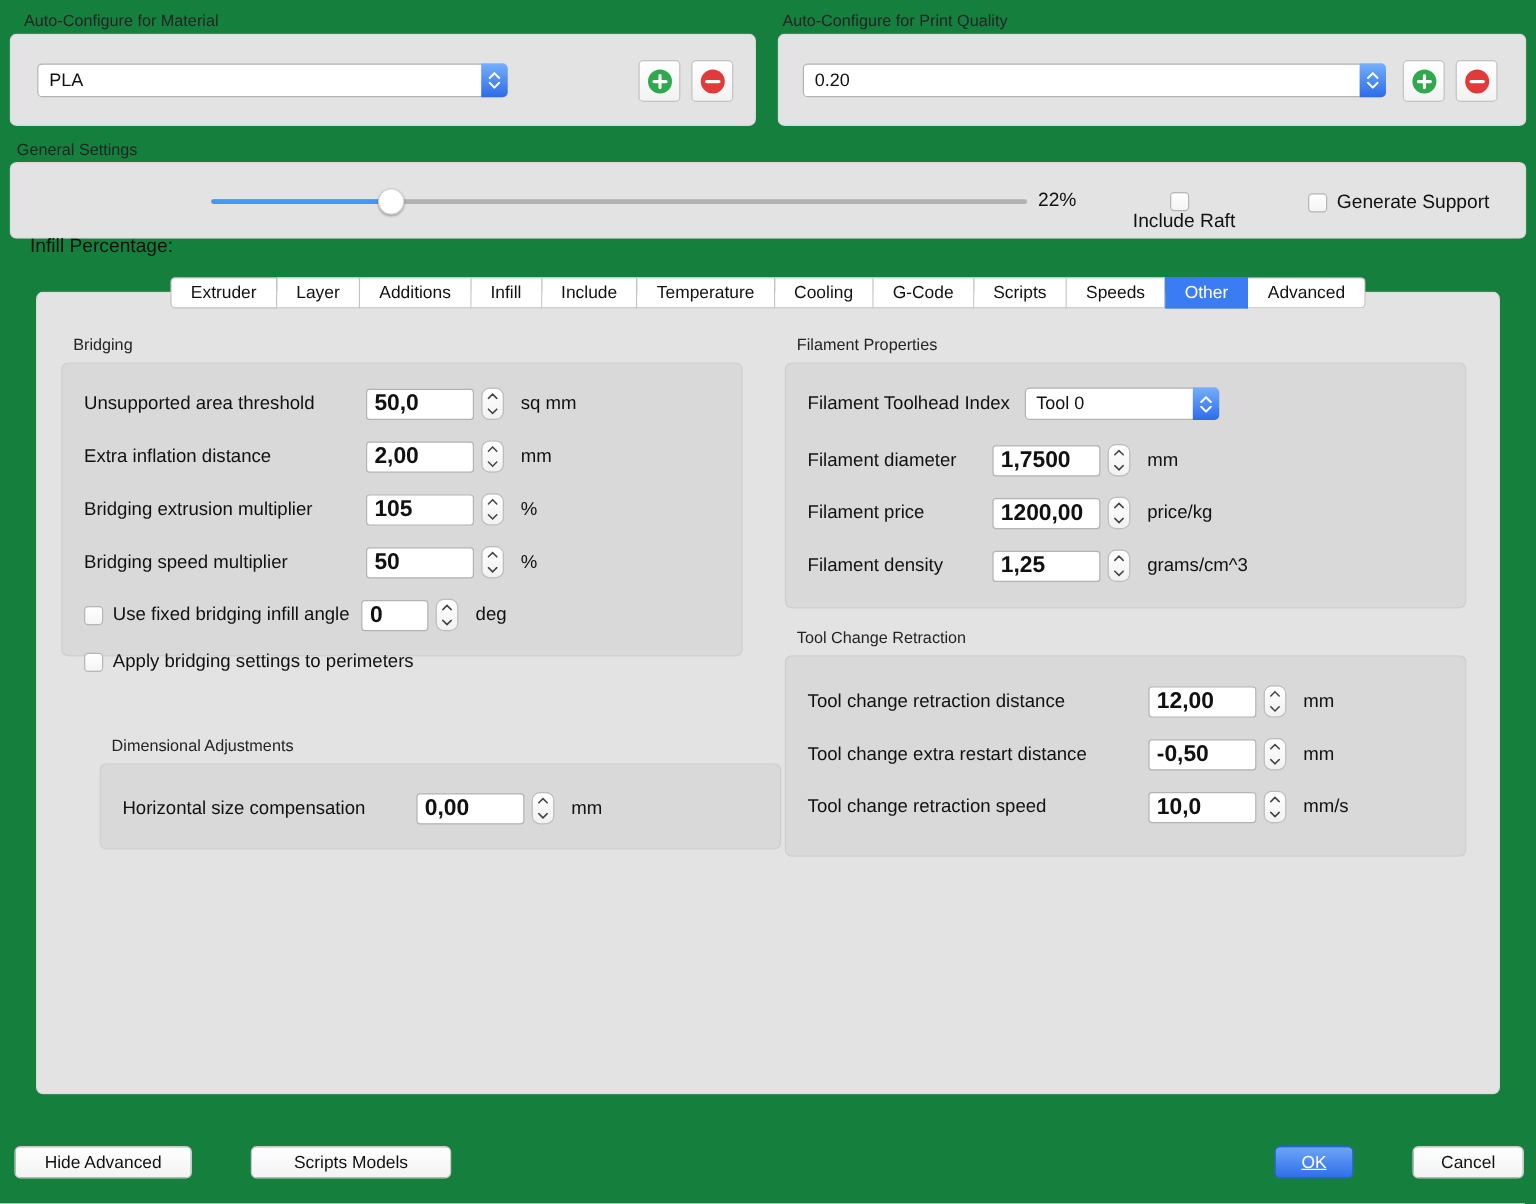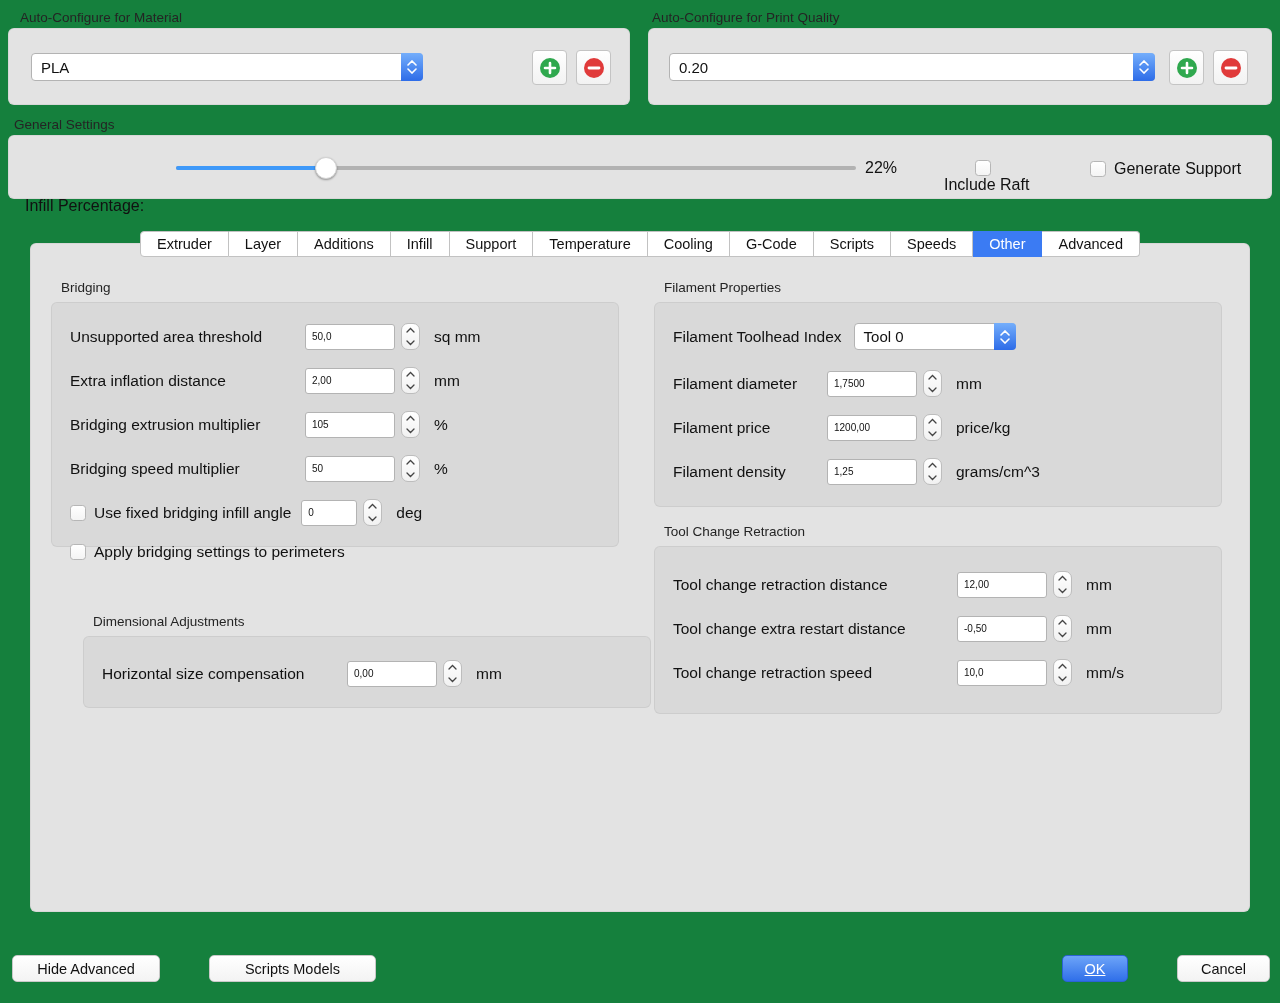--- a/index.html
+++ b/index.html
@@ -39,21 +39,21 @@
   .col.right{left:623px;}
   .sec-title{font-size:13.5px;color:#242424;margin:0 0 7px 10px;}
   .sec-box{background:#d9d9d9;border:1px solid rgba(0,0,0,0.05);border-radius:6px;padding:20px 16px 16px 18px;box-sizing:border-box;}
   .row{display:flex;align-items:center;margin-bottom:17px;}
   .row:last-child{margin-bottom:4px;}
   .lbl{font-size:15.5px;color:#111;flex:0 0 auto;}
   .bridging .lbl{width:235px;}
   .dimensional .lbl{width:245px;}
   .filament .lbl{width:154px;}
   .toolchange .lbl{width:284px;}
-  input.num{width:90px;height:26px;border:1px solid #b3b3b3;border-radius:3px;background:#fff;font-family:inherit;font-size:10px;color:#111;padding:0 6px;box-sizing:border-box;}
+  input.num{width:90px;height:26px;border:1px solid #b3b3b3;border-radius:3px;background:#fff;font-family:inherit;font-size:19px;color:#111;padding:0 6px;box-sizing:border-box;font-weight:bold;}
   input.num.small{width:56px;}
   .stepper{display:inline-flex;flex-direction:column;width:19px;height:27px;margin-left:6px;background:linear-gradient(#ffffff,#f1f1f1);border:1px solid #bdbdbd;border-radius:7px;box-sizing:border-box;overflow:hidden;}
   .stepper span{flex:1;display:flex;align-items:center;justify-content:center;}
   .unit{font-size:15.5px;color:#111;margin-left:14px;}
   .cbrow .cb-label{font-size:15.5px;margin-left:8px;margin-right:10px;}
   .combo.inline{position:static;width:162px;margin-left:12px;}
 
   
   .btn{position:absolute;height:27px;background:linear-gradient(#ffffff,#f3f3f3);border:1px solid #c9c9c9;border-radius:5px;font-family:inherit;font-size:14.5px;color:#111;box-sizing:border-box;}
   .btn.primary{background:linear-gradient(#6da4f8,#2f6fe9);border-color:#2b63d4;color:#fff;}
@@ -134,21 +134,21 @@
       <span class="checkbox"></span>
       <span class="cb-label">Generate Support</span>
     </div>
   </div>
 
   <div class="tabbar">
     <div class="tab">Extruder</div>
     <div class="tab">Layer</div>
     <div class="tab">Additions</div>
     <div class="tab">Infill</div>
-    <div class="tab">Support</div>
+    <div class="tab">Include</div>
     <div class="tab">Temperature</div>
     <div class="tab">Cooling</div>
     <div class="tab">G-Code</div>
     <div class="tab">Scripts</div>
     <div class="tab">Speeds</div>
     <div class="tab active">Other</div>
     <div class="tab">Advanced</div>
   </div>
 
   <div class="panel">

